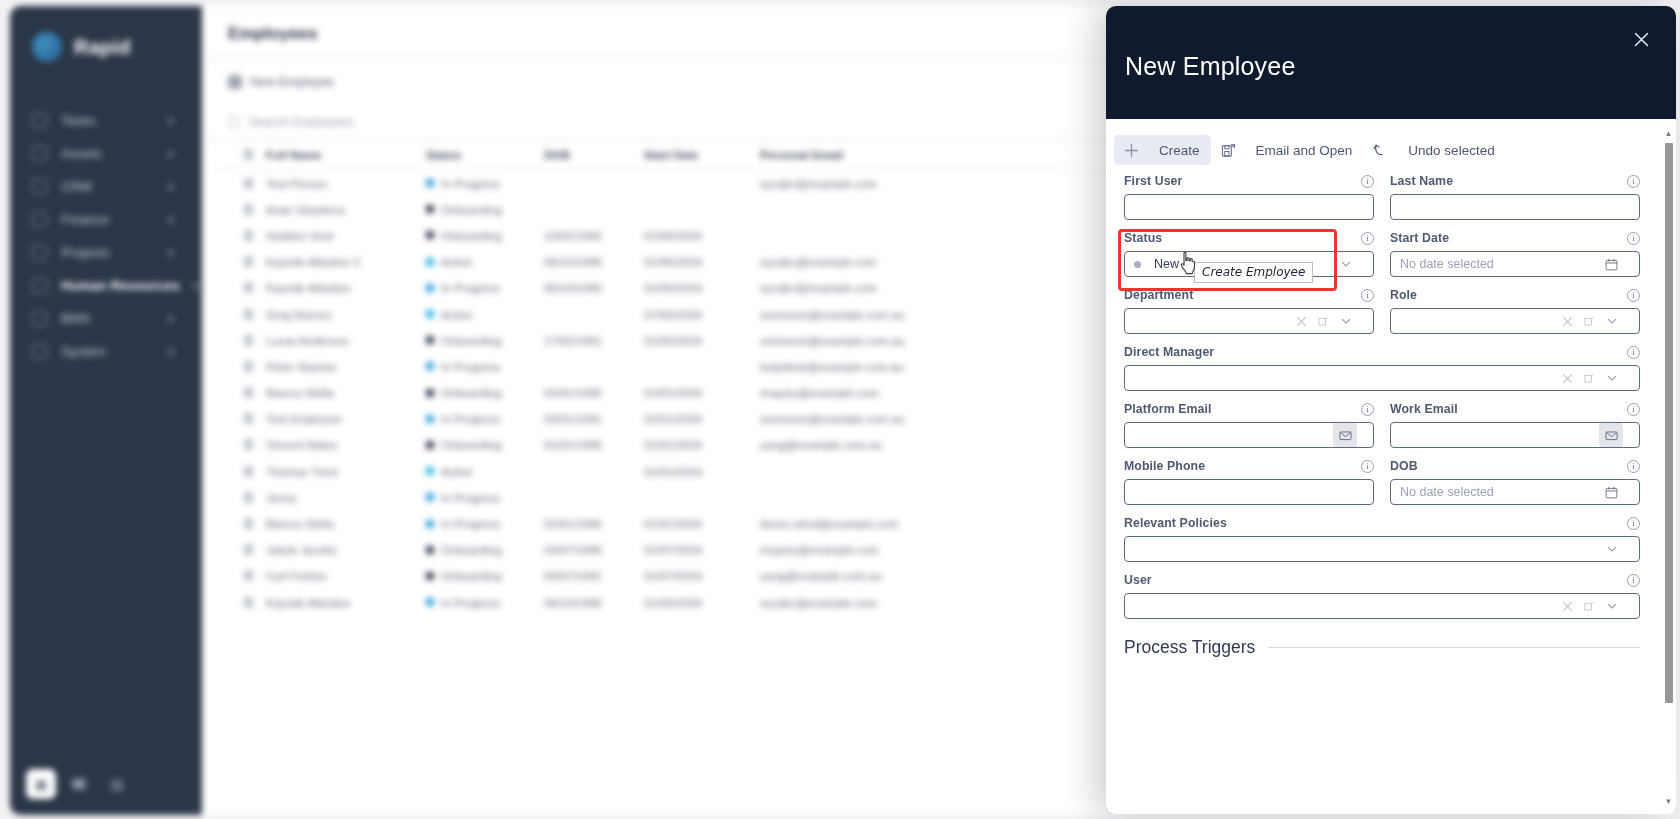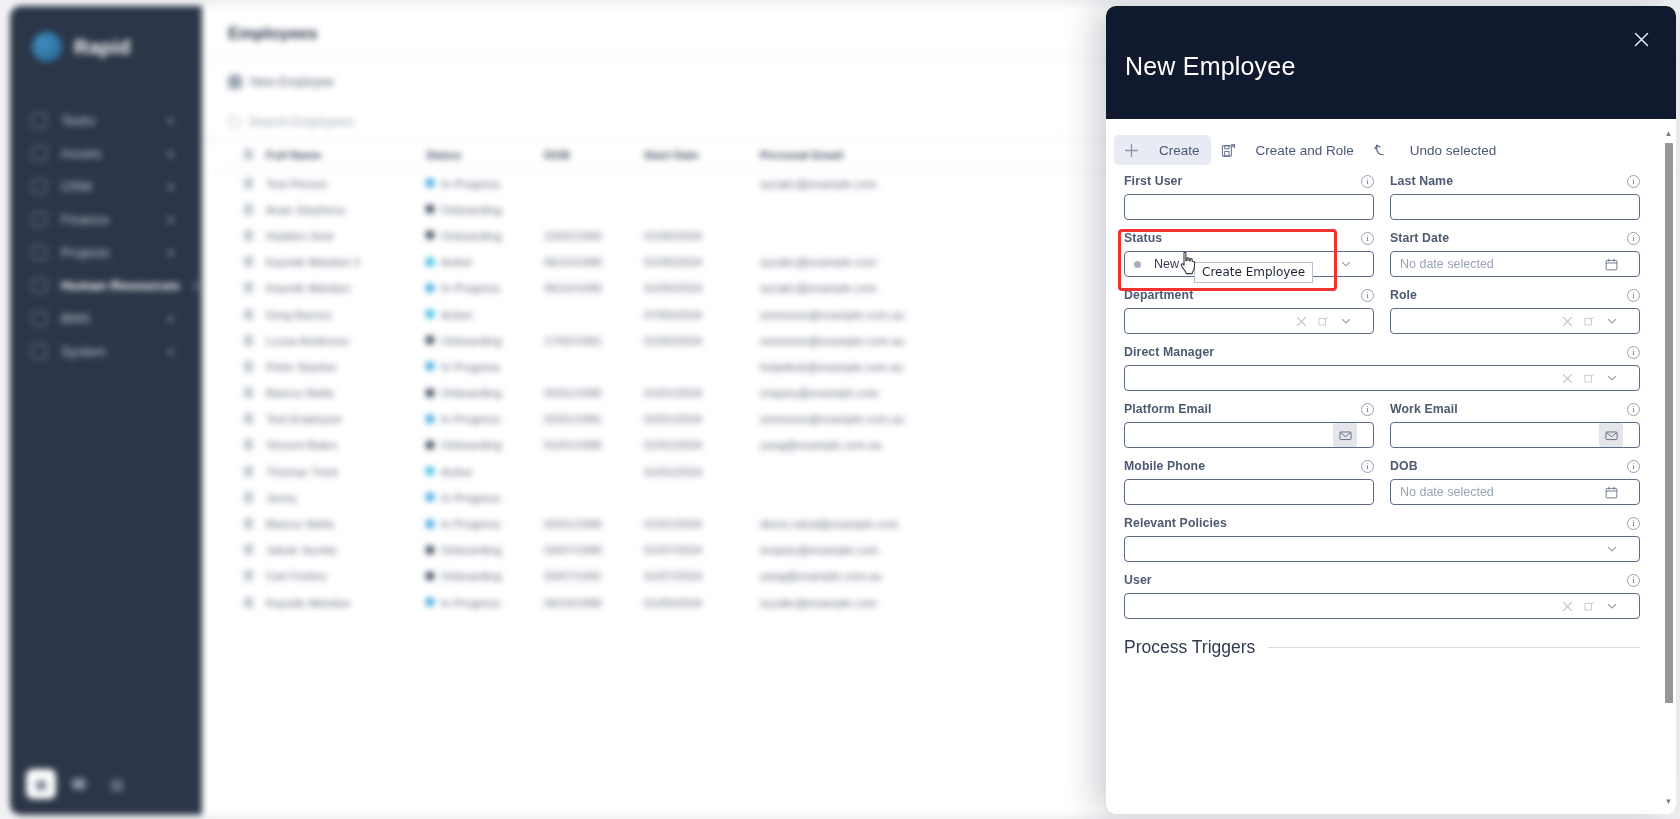--- a/index.html
+++ b/index.html
@@ -156,20 +156,21 @@
   }
   
   .cursor { position: absolute; left: 72px; top: 132px; z-index: 45; }
   .tooltip {
     position: absolute; left: 88px; top: 143px; z-index: 44;
     background: #ffffff; border: 1px solid #b9bfcc;
     padding: 2px 7px 3px 7px;
     font-size: 12px; color: #1d2533;
     font-family: "DejaVu Sans", sans-serif;
     white-space: nowrap;
+    font-style: italic;
   }
 
   
   .section { padding: 0 22px 0 18px; }
   .section-head {
     display: flex; align-items: center; gap: 13px;
     margin: 18px 0 14px 0;
   }
   .section-head .sh-text { font-size: 17.5px; color: #2f3a50; font-weight: 400; white-space: nowrap; }
   .section-head .sh-line { flex: 1; height: 1px; background: #d6dae3; }
@@ -597,21 +598,21 @@
           <div class="tb-btn">
             <span class="tb-ico">
               <svg width="15" height="15" viewBox="0 0 16 16">
                 <rect x="1.5" y="3" width="9.5" height="11" rx="1" stroke="#5d6a86" stroke-width="1.1" fill="none"></rect>
                 <rect x="4" y="3" width="4.5" height="3.2" stroke="#5d6a86" stroke-width="1" fill="none"></rect>
                 <rect x="4" y="9" width="4.5" height="5" stroke="#5d6a86" stroke-width="1" fill="none"></rect>
                 <path d="M10.5 2 H14.5 V5.5" stroke="#5d6a86" stroke-width="1.1" fill="none"></path>
                 <path d="M12 4 L14.5 2" stroke="#5d6a86" stroke-width="1.1"></path>
               </svg>
             </span>
-            <span>Create and Role</span>
+            <span>Email and Open</span>
           </div>
           <div class="tb-btn">
             <span class="tb-ico">
               <svg width="16" height="16" viewBox="0 0 16 16">
                   <path d="M3 3.5 C3 3.5 2 8 4.2 10.8 C6 13 9 12.6 9 12.6" stroke="#5d6a86" stroke-width="1.3" fill="none" stroke-linecap="round"></path>
                   <path d="M1 6.6 L3.1 3.2 L6 5" stroke="#5d6a86" stroke-width="1.3" fill="none" stroke-linecap="round" stroke-linejoin="round"></path>
                 </svg>
             </span>
             <span>Undo selected</span>
           </div>

